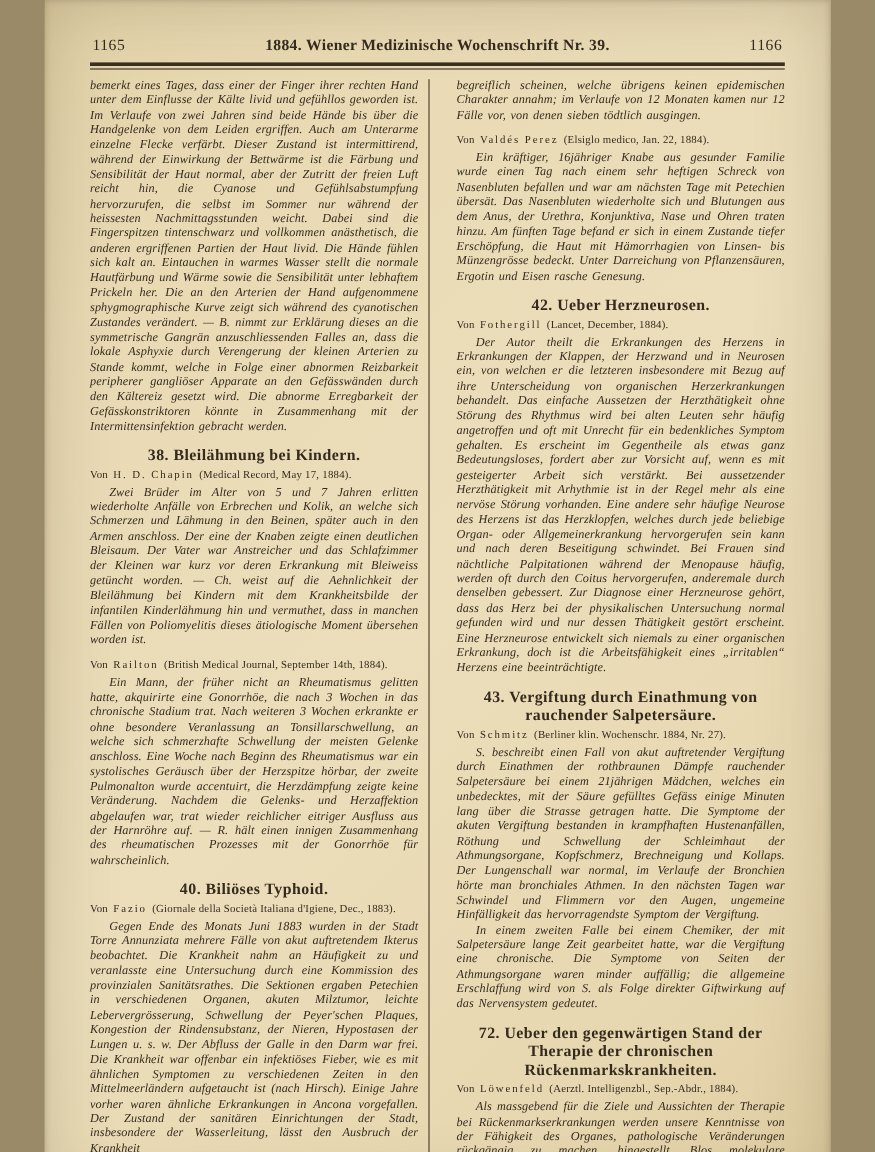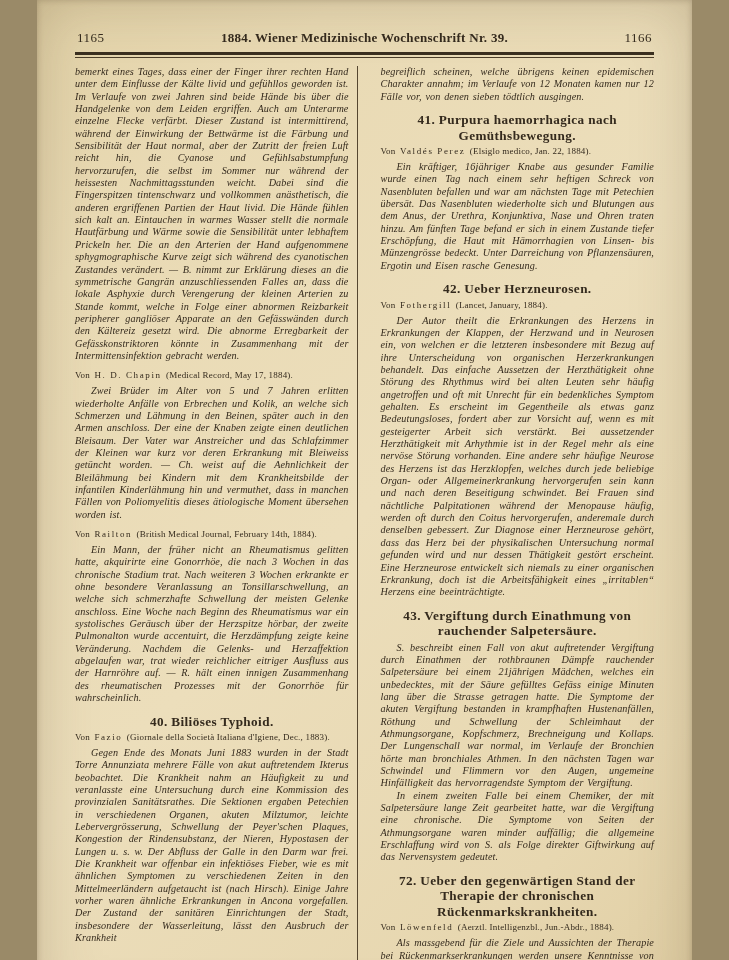--- a/index.html
+++ b/index.html
@@ -73,60 +73,61 @@
   </div>
   <div class="head-rule"></div>
   <div class="head-rule-thin"></div>
 
   <div class="body-cols">
 
     <div class="col col-left">
       <p class="bt">bemerkt eines Tages, dass einer der Finger ihrer rechten Hand unter dem Einflusse der Kälte livid und gefühllos geworden ist. Im Verlaufe von zwei Jahren sind beide Hände bis über die Handgelenke von dem Leiden ergriffen. Auch am Unterarme einzelne Flecke verfärbt. Dieser Zustand ist intermittirend, während der Einwirkung der Bettwärme ist die Färbung und Sensibilität der Haut normal, aber der Zutritt der freien Luft reicht hin, die Cyanose und Gefühlsabstumpfung hervorzurufen, die selbst im Sommer nur während der heissesten Nachmittagsstunden weicht. Dabei sind die Fingerspitzen tintenschwarz und vollkommen anästhetisch, die anderen ergriffenen Partien der Haut livid. Die Hände fühlen sich kalt an. Eintauchen in warmes Wasser stellt die normale Hautfärbung und Wärme sowie die Sensibilität unter lebhaftem Prickeln her. Die an den Arterien der Hand aufgenommene sphygmographische Kurve zeigt sich während des cyanotischen Zustandes verändert. — B. nimmt zur Erklärung dieses an die symmetrische Gangrän anzuschliessenden Falles an, dass die lokale Asphyxie durch Verengerung der kleinen Arterien zu Stande kommt, welche in Folge einer abnormen Reizbarkeit peripherer gangliöser Apparate an den Gefässwänden durch den Kältereiz gesetzt wird. Die abnorme Erregbarkeit der Gefässkonstriktoren könnte in Zusammenhang mit der Intermittensinfektion gebracht werden.</p>
 
       <div class="article">
+        <div class="art-title">38. Bleilähmung bei Kindern.</div>
         <div class="byline"><span>Von</span> <span class="author">H. D. Chapin</span> <span>(Medical Record, May 17, 1884).</span></div>
         <p class="bt ind">Zwei Brüder im Alter von 5 und 7 Jahren erlitten wiederholte Anfälle von Erbrechen und Kolik, an welche sich Schmerzen und Lähmung in den Beinen, später auch in den Armen anschloss. Der eine der Knaben zeigte einen deutlichen Bleisaum. Der Vater war Anstreicher und das Schlafzimmer der Kleinen war kurz vor deren Erkrankung mit Bleiweiss getüncht worden. — Ch. weist auf die Aehnlichkeit der Bleilähmung bei Kindern mit dem Krankheitsbilde der infantilen Kinderlähmung hin und vermuthet, dass in manchen Fällen von Poliomyelitis dieses ätiologische Moment übersehen worden ist.</p>
       </div>
 
       <div class="article">
-        <div class="byline"><span>Von</span> <span class="author">Railton</span> <span>(British Medical Journal, February 14th, 1884).</span></div>
+        <div class="byline"><span>Von</span> <span class="author">Railton</span> <span>(British Medical Journal, September 14th, 1884).</span></div>
         <p class="bt ind">Ein Mann, der früher nicht an Rheumatismus gelitten hatte, akquirirte eine Gonorrhöe, die nach 3 Wochen in das chronische Stadium trat. Nach weiteren 3 Wochen erkrankte er ohne besondere Veranlassung an Tonsillarschwellung, an welche sich schmerzhafte Schwellung der meisten Gelenke anschloss. Eine Woche nach Beginn des Rheumatismus war ein systolisches Geräusch über der Herzspitze hörbar, der zweite Pulmonalton wurde accentuirt, die Herzdämpfung zeigte keine Veränderung. Nachdem die Gelenks- und Herzaffektion abgelaufen war, trat wieder reichlicher eitriger Ausfluss aus der Harnröhre auf. — R. hält einen innigen Zusammenhang des rheumatischen Prozesses mit der Gonorrhöe für wahrscheinlich.</p>
       </div>
 
       <div class="article">
         <div class="art-title">40. Biliöses Typhoid.</div>
         <div class="byline"><span>Von</span> <span class="author">Fazio</span> <span>(Giornale della Società Italiana d'Igiene, Dec., 1883).</span></div>
         <p class="bt ind">Gegen Ende des Monats Juni 1883 wurden in der Stadt Torre Annunziata mehrere Fälle von akut auftretendem Ikterus beobachtet. Die Krankheit nahm an Häufigkeit zu und veranlasste eine Untersuchung durch eine Kommission des provinzialen Sanitätsrathes. Die Sektionen ergaben Petechien in verschiedenen Organen, akuten Milztumor, leichte Lebervergrösserung, Schwellung der Peyer'schen Plaques, Kongestion der Rindensubstanz, der Nieren, Hypostasen der Lungen u. s. w. Der Abfluss der Galle in den Darm war frei. Die Krankheit war offenbar ein infektiöses Fieber, wie es mit ähnlichen Symptomen zu verschiedenen Zeiten in den Mittelmeerländern aufgetaucht ist (nach Hirsch). Einige Jahre vorher waren ähnliche Erkrankungen in Ancona vorgefallen. Der Zustand der sanitären Einrichtungen der Stadt, insbesondere der Wasserleitung, lässt den Ausbruch der Krankheit</p>
       </div>
     </div>
 
     <div class="col col-right">
       <p class="bt">begreiflich scheinen, welche übrigens keinen epidemischen Charakter annahm; im Verlaufe von 12 Monaten kamen nur 12 Fälle vor, von denen sieben tödtlich ausgingen.</p>
 
       <div class="article">
-        <div class="art-title">41. Purpura haemorrhagica nach Gemüths­bewegung.</div>
         <div class="byline"><span>Von</span> <span class="author">Valdés Perez</span> <span>(Elsiglo medico, Jan. 22, 1884).</span></div>
         <p class="bt ind">Ein kräftiger, 16jähriger Knabe aus gesunder Familie wurde einen Tag nach einem sehr heftigen Schreck von Nasenbluten befallen und war am nächsten Tage mit Petechien übersät. Das Nasenbluten wiederholte sich und Blutungen aus dem Anus, der Urethra, Konjunktiva, Nase und Ohren traten hinzu. Am fünften Tage befand er sich in einem Zustande tiefer Erschöpfung, die Haut mit Hämorrhagien von Linsen- bis Münzengrösse bedeckt. Unter Darreichung von Pflanzensäuren, Ergotin und Eisen rasche Genesung.</p>
       </div>
 
       <div class="article">
         <div class="art-title">42. Ueber Herzneurosen.</div>
-        <div class="byline"><span>Von</span> <span class="author">Fothergill</span> <span>(Lancet, January, 1884).</span></div>
+        <div class="byline"><span>Von</span> <span class="author">Fothergill</span> <span>(Lancet, December, 1884).</span></div>
         <p class="bt ind">Der Autor theilt die Erkrankungen des Herzens in Erkrankungen der Klappen, der Herzwand und in Neurosen ein, von welchen er die letzteren insbesondere mit Bezug auf ihre Unterscheidung von organischen Herzerkrankungen behandelt. Das einfache Aussetzen der Herzthätigkeit ohne Störung des Rhythmus wird bei alten Leuten sehr häufig angetroffen und oft mit Unrecht für ein bedenkliches Symptom gehalten. Es erscheint im Gegentheile als etwas ganz Bedeutungsloses, fordert aber zur Vorsicht auf, wenn es mit gesteigerter Arbeit sich verstärkt. Bei aussetzender Herzthätigkeit mit Arhythmie ist in der Regel mehr als eine nervöse Störung vorhanden. Eine andere sehr häufige Neurose des Herzens ist das Herzklopfen, welches durch jede beliebige Organ- oder Allgemeinerkrankung hervorgerufen sein kann und nach deren Beseitigung schwindet. Bei Frauen sind nächtliche Palpitationen während der Menopause häufig, werden oft durch den Coitus hervorgerufen, anderemale durch denselben gebessert. Zur Diagnose einer Herzneurose gehört, dass das Herz bei der physikalischen Untersuchung normal gefunden wird und nur dessen Thätigkeit gestört erscheint. Eine Herzneurose entwickelt sich niemals zu einer organischen Erkrankung, doch ist die Arbeitsfähigkeit eines „irritablen“ Herzens eine beeinträchtigte.</p>
       </div>
 
       <div class="article">
         <div class="art-title">43. Vergiftung durch Einathmung von rauchender Salpetersäure.</div>
+        <div class="byline"><span>Von</span> <span class="author">Schmitz</span> <span>(Berliner klin. Wochenschr. 1884, Nr. 27).</span></div>
         <p class="bt ind">S. beschreibt einen Fall von akut auftretender Vergiftung durch Einathmen der rothbraunen Dämpfe rauchender Salpetersäure bei einem 21jährigen Mädchen, welches ein unbedecktes, mit der Säure gefülltes Gefäss einige Minuten lang über die Strasse getragen hatte. Die Symptome der akuten Vergiftung bestanden in krampfhaften Hustenanfällen, Röthung und Schwellung der Schleimhaut der Athmungsorgane, Kopfschmerz, Brechneigung und Kollaps. Der Lungenschall war normal, im Verlaufe der Bronchien hörte man bronchiales Athmen. In den nächsten Tagen war Schwindel und Flimmern vor den Augen, ungemeine Hinfälligkeit das hervorragendste Symptom der Vergiftung.</p>
         <p class="bt ind">In einem zweiten Falle bei einem Chemiker, der mit Salpetersäure lange Zeit gearbeitet hatte, war die Vergiftung eine chronische. Die Symptome von Seiten der Athmungsorgane waren minder auffällig; die allgemeine Erschlaffung wird von S. als Folge direkter Giftwirkung auf das Nervensystem gedeutet.</p>
       </div>
 
       <div class="article">
         <div class="art-title">72. Ueber den gegenwärtigen Stand der Therapie der chronischen Rückenmarkskrankheiten.</div>
-        <div class="byline"><span>Von</span> <span class="author">Löwenfeld</span> <span>(Aerztl. Intelligenzbl., Jun.-Abdr., 1884).</span></div>
+        <div class="byline"><span>Von</span> <span class="author">Löwenfeld</span> <span>(Aerztl. Intelligenzbl., Sep.-Abdr., 1884).</span></div>
         <p class="bt ind">Als massgebend für die Ziele und Aussichten der Therapie bei Rückenmarkserkrankungen werden unsere Kenntnisse von der Fähigkeit des Organes, pathologische Veränderungen rückgängig zu machen, hingestellt. Blos molekulare Veränderungen des Nerven-</p>
       </div>
 
       <div class="sig-mark">2</div>
     </div>
 
   </div>
 </div>
 
 </body></html>

